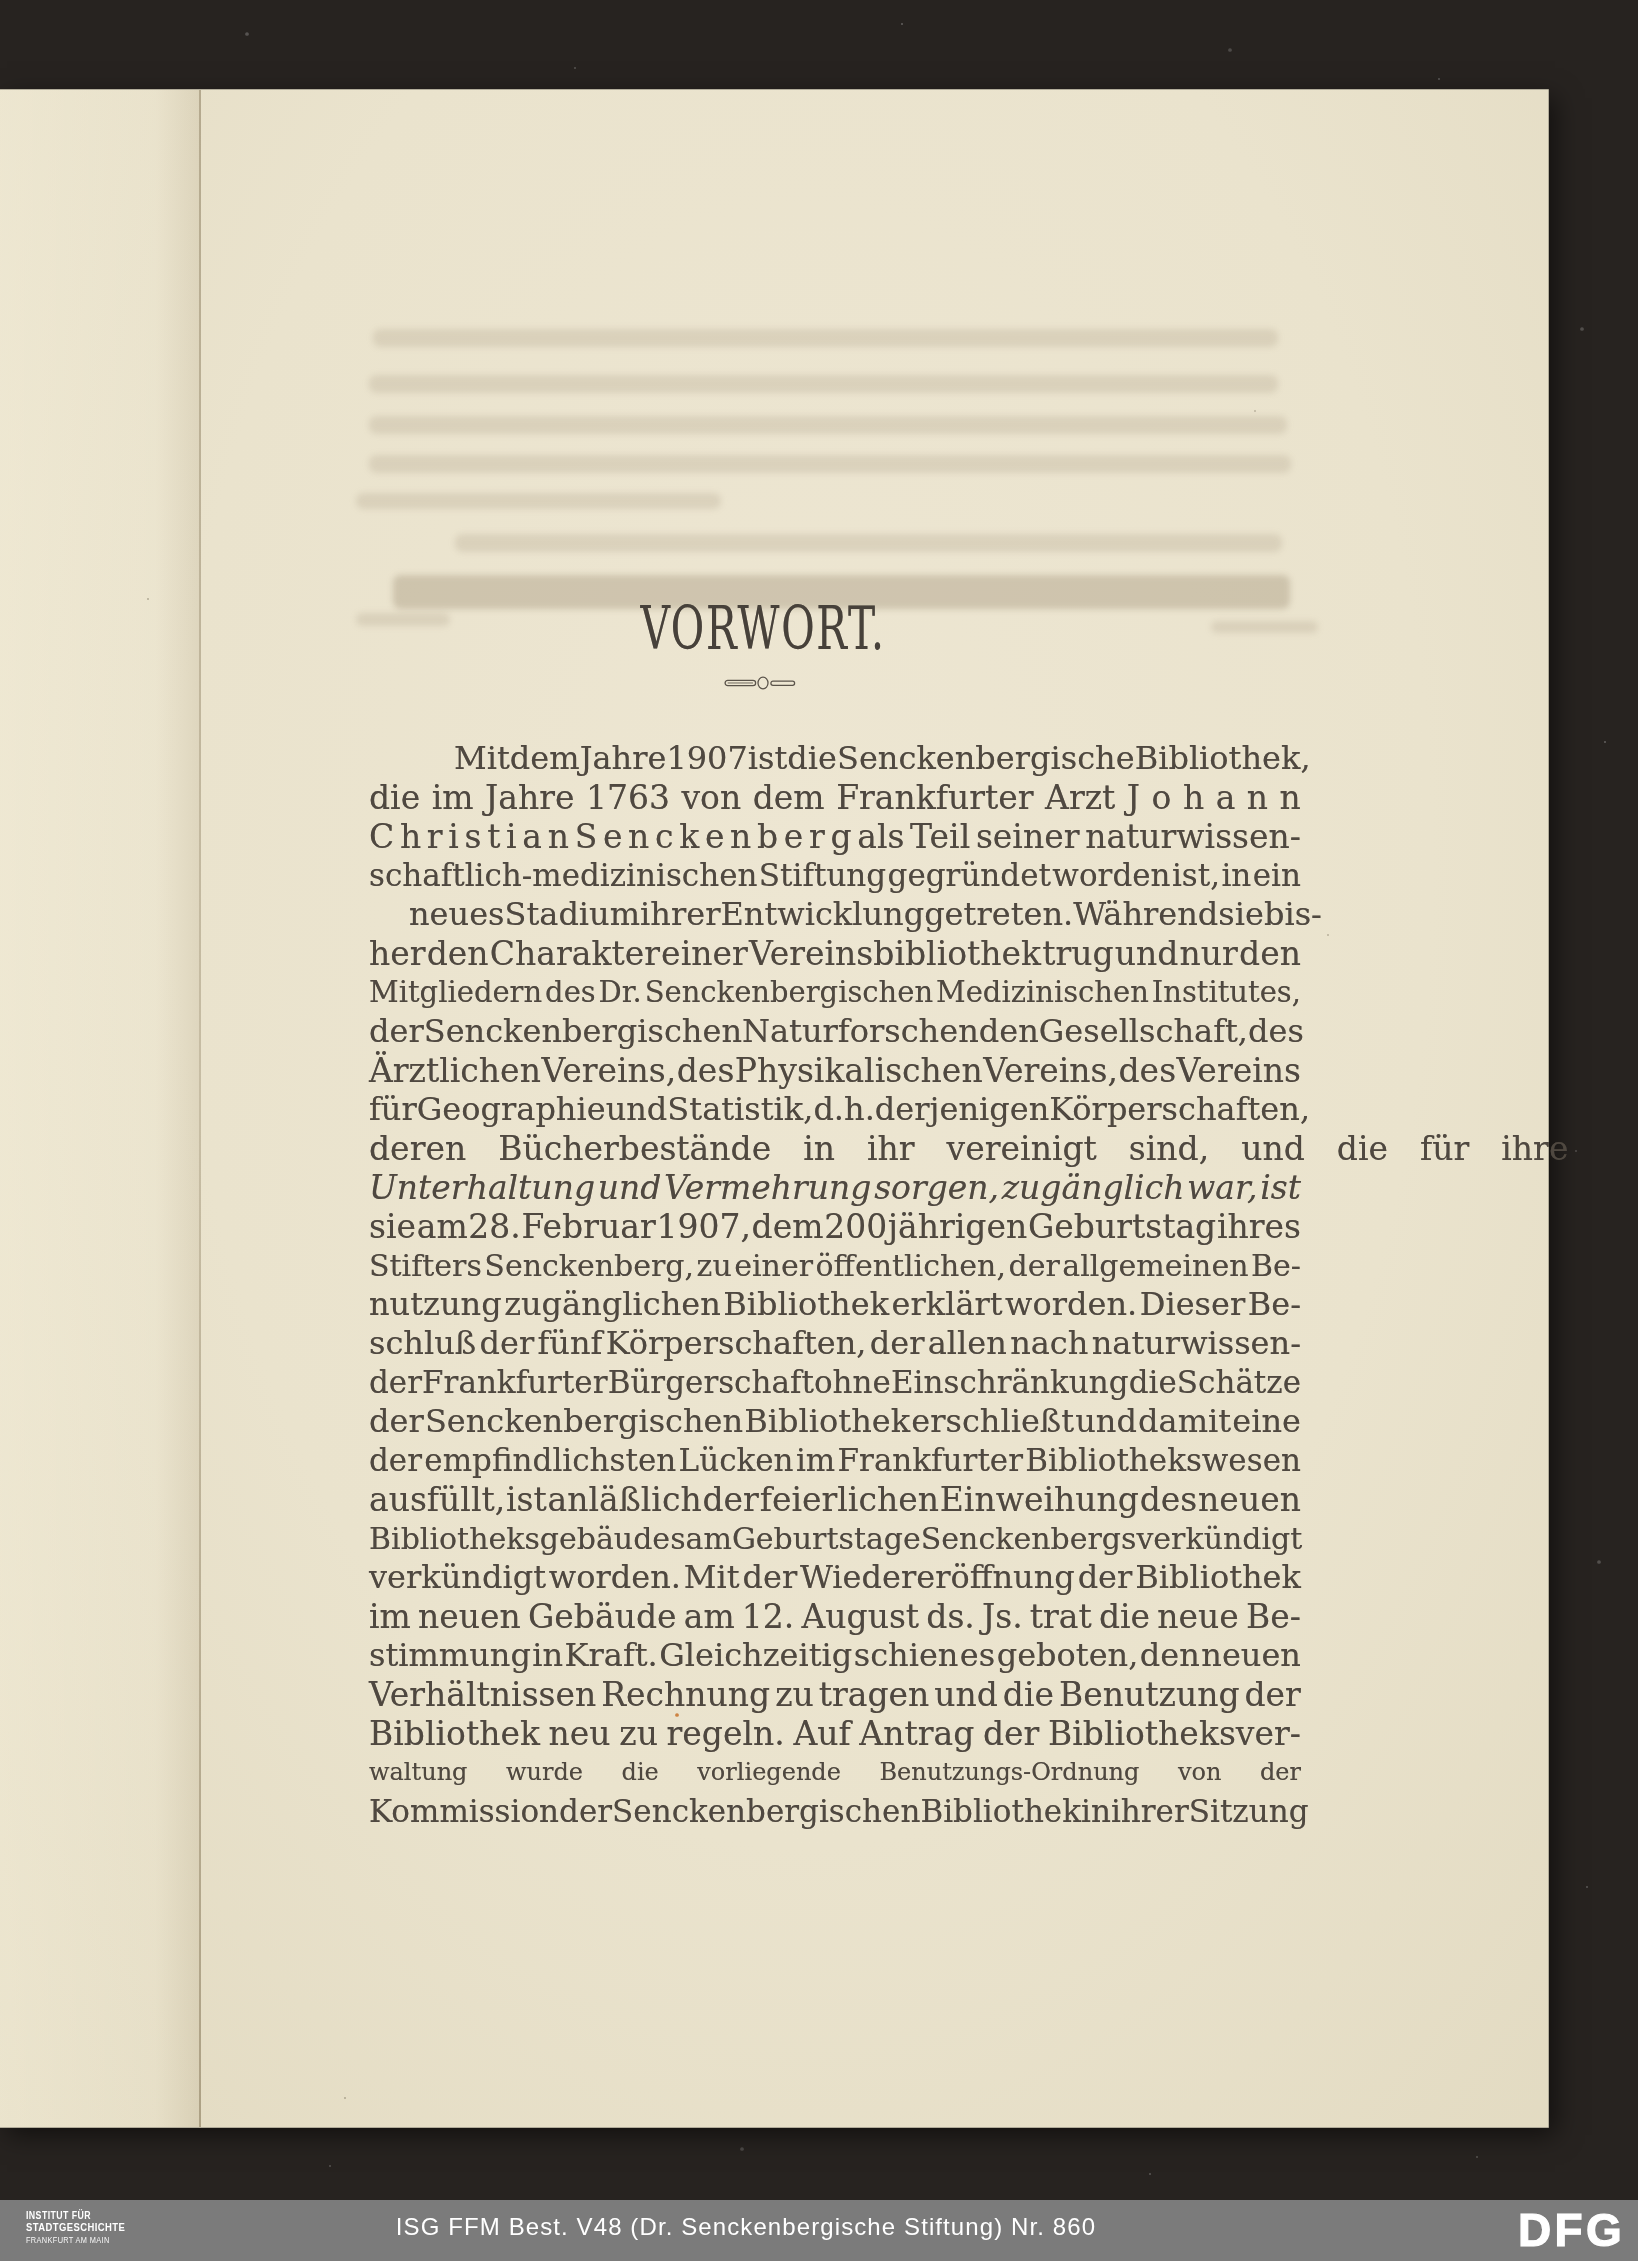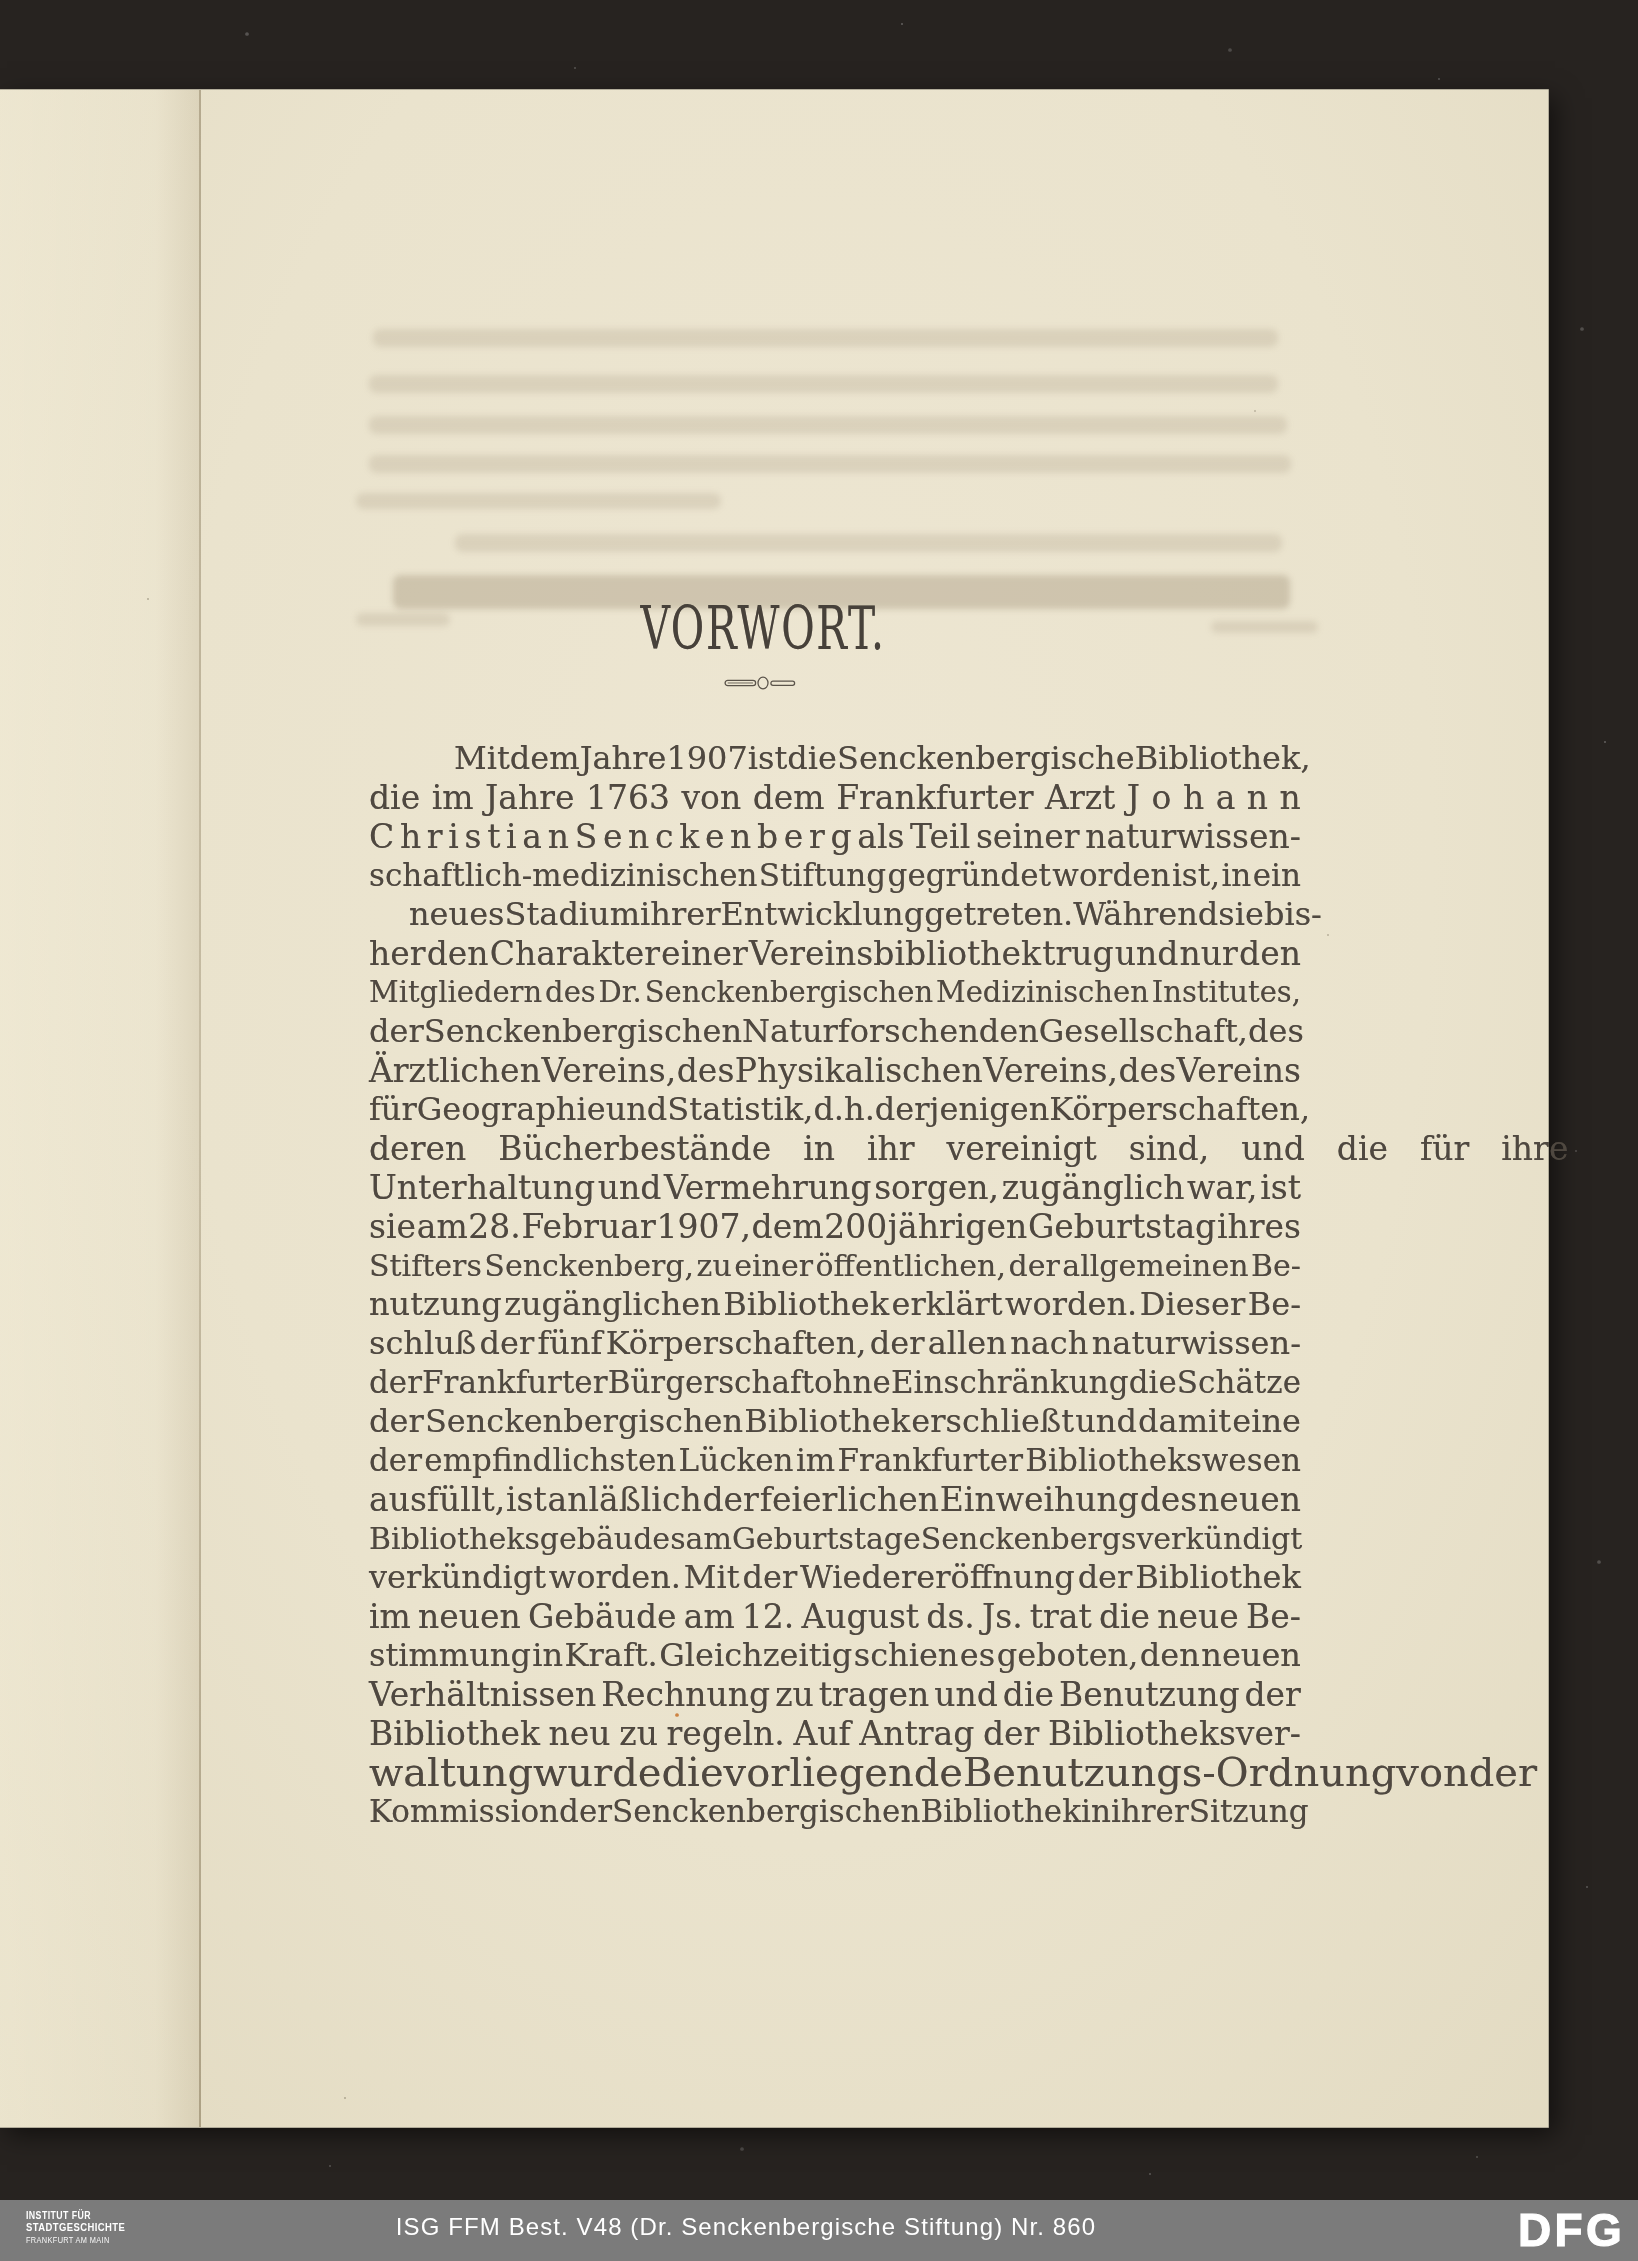--- a/index.html
+++ b/index.html
@@ -238,21 +238,21 @@
         <span>Bücherbestände</span>
         <span>in</span>
         <span>ihr</span>
         <span>vereinigt</span>
         <span>sind,</span>
         <span>und</span>
         <span>die</span>
         <span>für</span>
         <span>ihre</span>
       </div>
-      <div class="line" style="font-size: 33px;">
+      <div class="line" style="font-size: 33px; font-style: italic;">
         <span>Unterhaltung</span>
         <span>und</span>
         <span>Vermehrung</span>
         <span>sorgen,</span>
         <span>zugänglich</span>
         <span>war,</span>
         <span>ist</span>
       </div>
       <div class="line" style="font-size: 33px;">
         <span>sie</span>
@@ -385,21 +385,21 @@
       <div class="line" style="font-size: 33px;">
         <span>Bibliothek</span>
         <span>neu</span>
         <span>zu</span>
         <span>regeln.</span>
         <span>Auf</span>
         <span>Antrag</span>
         <span>der</span>
         <span>Bibliotheksver-</span>
       </div>
-      <div class="line" style="font-size: 40px;">
+      <div class="line" style="font-size: 24px;">
         <span>waltung</span>
         <span>wurde</span>
         <span>die</span>
         <span>vorliegende</span>
         <span>Benutzungs-Ordnung</span>
         <span>von</span>
         <span>der</span>
       </div>
       <div class="line" style="font-size: 31px;">
         <span>Kommission</span>

